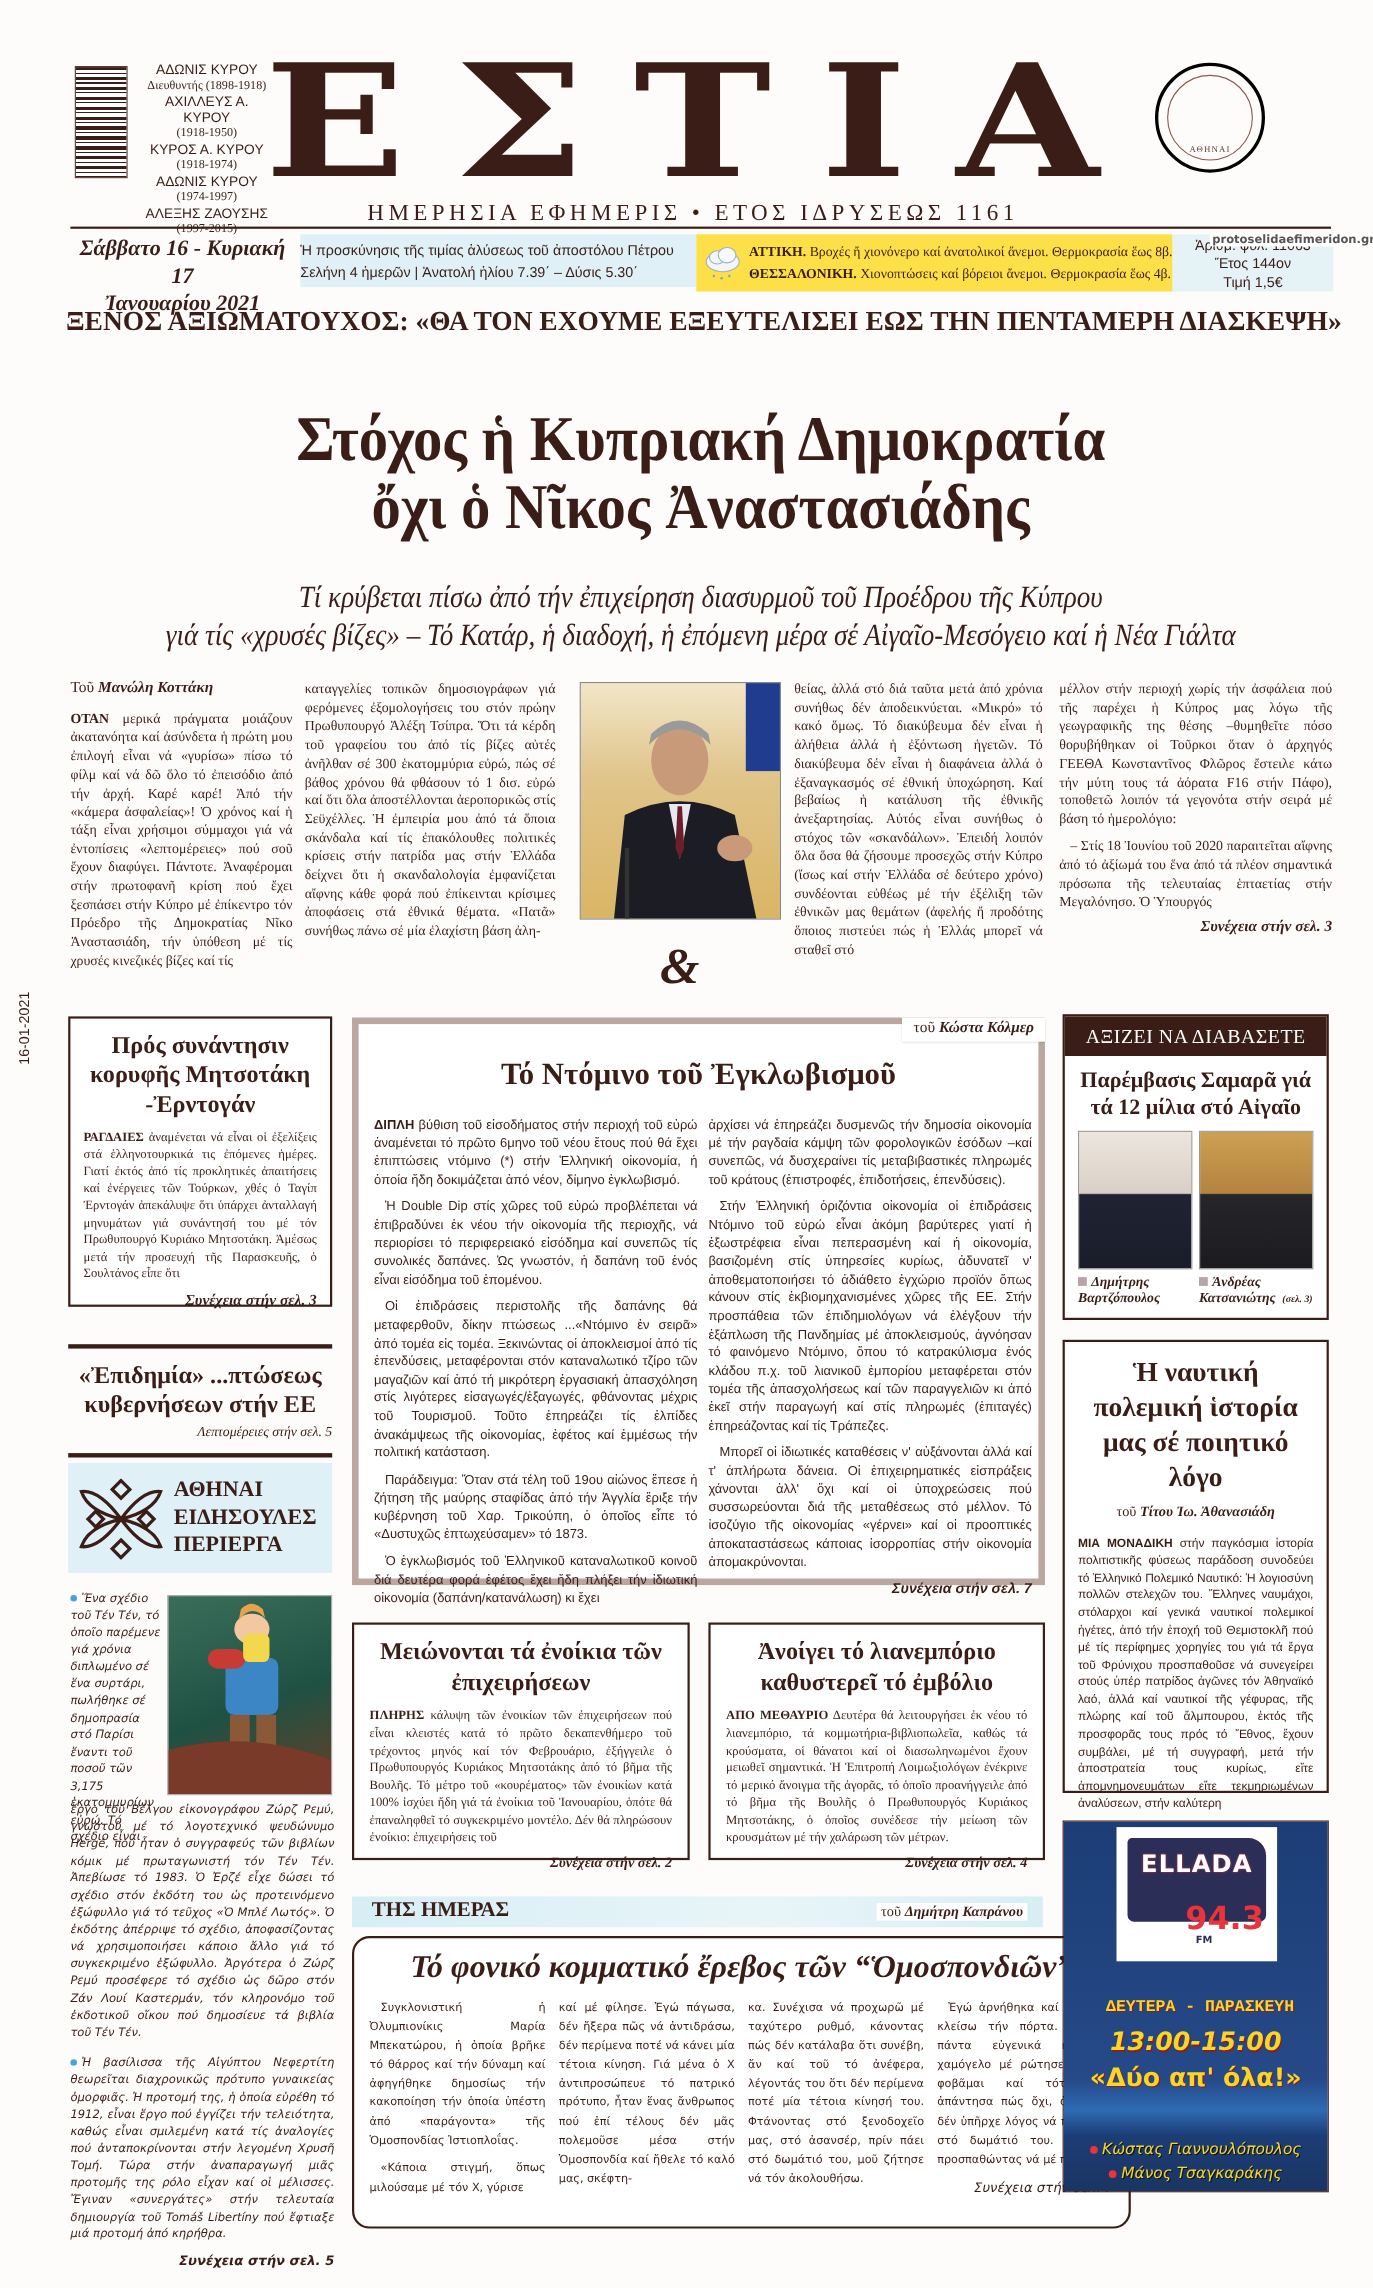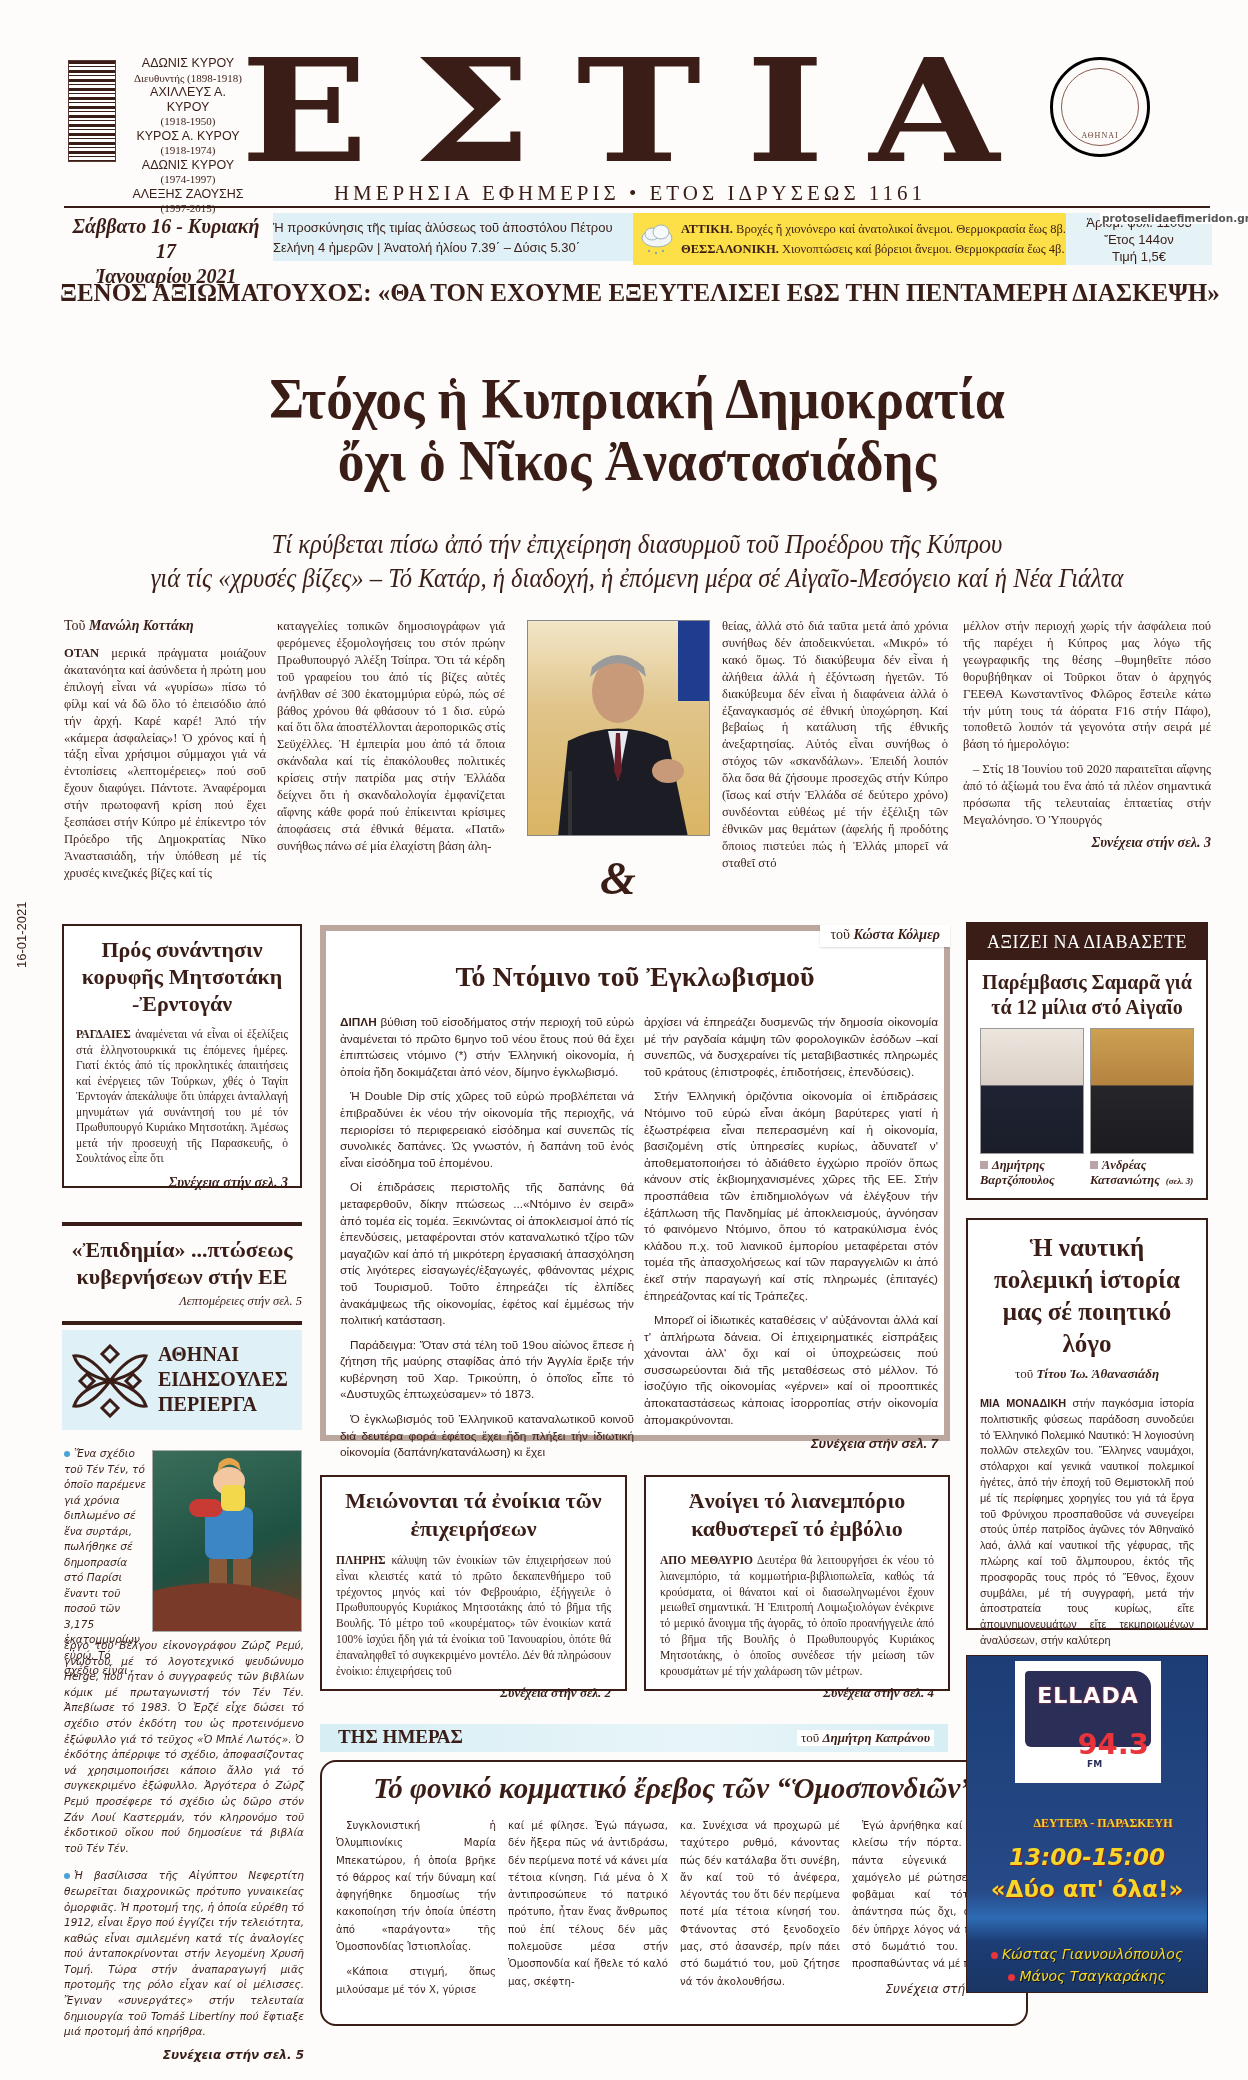--- a/index.html
+++ b/index.html
@@ -106,21 +106,21 @@
   .naval h3 { font-size: 25px; line-height: 32px; text-align: center; }
   .naval .by { font-size: 13px; text-align: center; margin: 6px 0 14px; }
   .naval .col { font-family: "Liberation Sans", sans-serif; font-size: 10.9px; line-height: 15.8px; }
 
   .radio { left: 966px; top: 1655px; width: 242px; height: 338px; border: 1px solid #3a1d16; background: linear-gradient(180deg, #1c3d75 0%, #264a88 70%, #2e6bb4 78%, #1c3d75 85%, #1a3563 100%); }
   .rlogo { position: absolute; left: 48px; top: 5px; width: 146px; height: 122px; background: #fff; }
   .rlogo .shape { position: absolute; left: 10px; top: 10px; width: 126px; height: 76px; background: #2b2f58; border-radius: 4px 16px 6px 6px; }
   .rlogo .name { position: absolute; left: 10px; top: 22px; width: 126px; text-align: center; color: #fff; font-family: "DejaVu Sans", sans-serif; font-weight: bold; font-size: 22px; letter-spacing: 1px; text-shadow: 0 0 2px #e43c3c; }
   .rlogo .freq { position: absolute; left: 18px; top: 66px; width: 116px; text-align: right; color: #e8343a; font-family: "DejaVu Sans", sans-serif; font-weight: bold; font-size: 29px; }
   .rlogo .fm { position: absolute; left: 72px; top: 98px; font-size: 9px; font-weight: bold; color: #2b2f58; font-family: "DejaVu Sans", sans-serif; }
-  .rdays { position: absolute; left: 16px; top: 160px; width: 100%; text-align: center; color: #f5d629; font-family: Liberation Serif, serif; font-weight: bold; font-size: 12px; text-shadow: 1px 1px 0 #8a1d1d; }
+  .rdays { position: absolute; left: 4px; top: 160px; width: 100%; text-align: center; color: #f5d629; font-family: Liberation Mono, monospace; font-weight: bold; font-size: 15px; text-shadow: 1px 1px 0 #8a1d1d; }
   .rtime { position: absolute; left: 0; top: 188px; width: 100%; text-align: center; color: #f5d629; font-family: "DejaVu Sans", sans-serif; font-weight: bold; font-style: italic; font-size: 23px; text-shadow: 1px 1px 0 #8a1d1d; }
   .rshow { position: absolute; left: 0; top: 220px; width: 100%; text-align: center; color: #f5d629; font-family: "DejaVu Sans", sans-serif; font-weight: bold; font-size: 23px; text-shadow: 1px 1px 0 #8a1d1d; }
   .rhost { position: absolute; left: 0; width: 100%; text-align: center; color: #f5d629; font-family: "DejaVu Sans", sans-serif; font-style: italic; font-size: 14px; text-shadow: 1px 1px 0 #111; }
   .rhost .bul { display: inline-block; width: 7px; height: 7px; border-radius: 50%; background: #e8343a; margin-right: 4px; vertical-align: middle; }
 </style>
 </head>
 <body>
 
 <div class="abs barcode"></div>
 <div class="abs directors ink">

